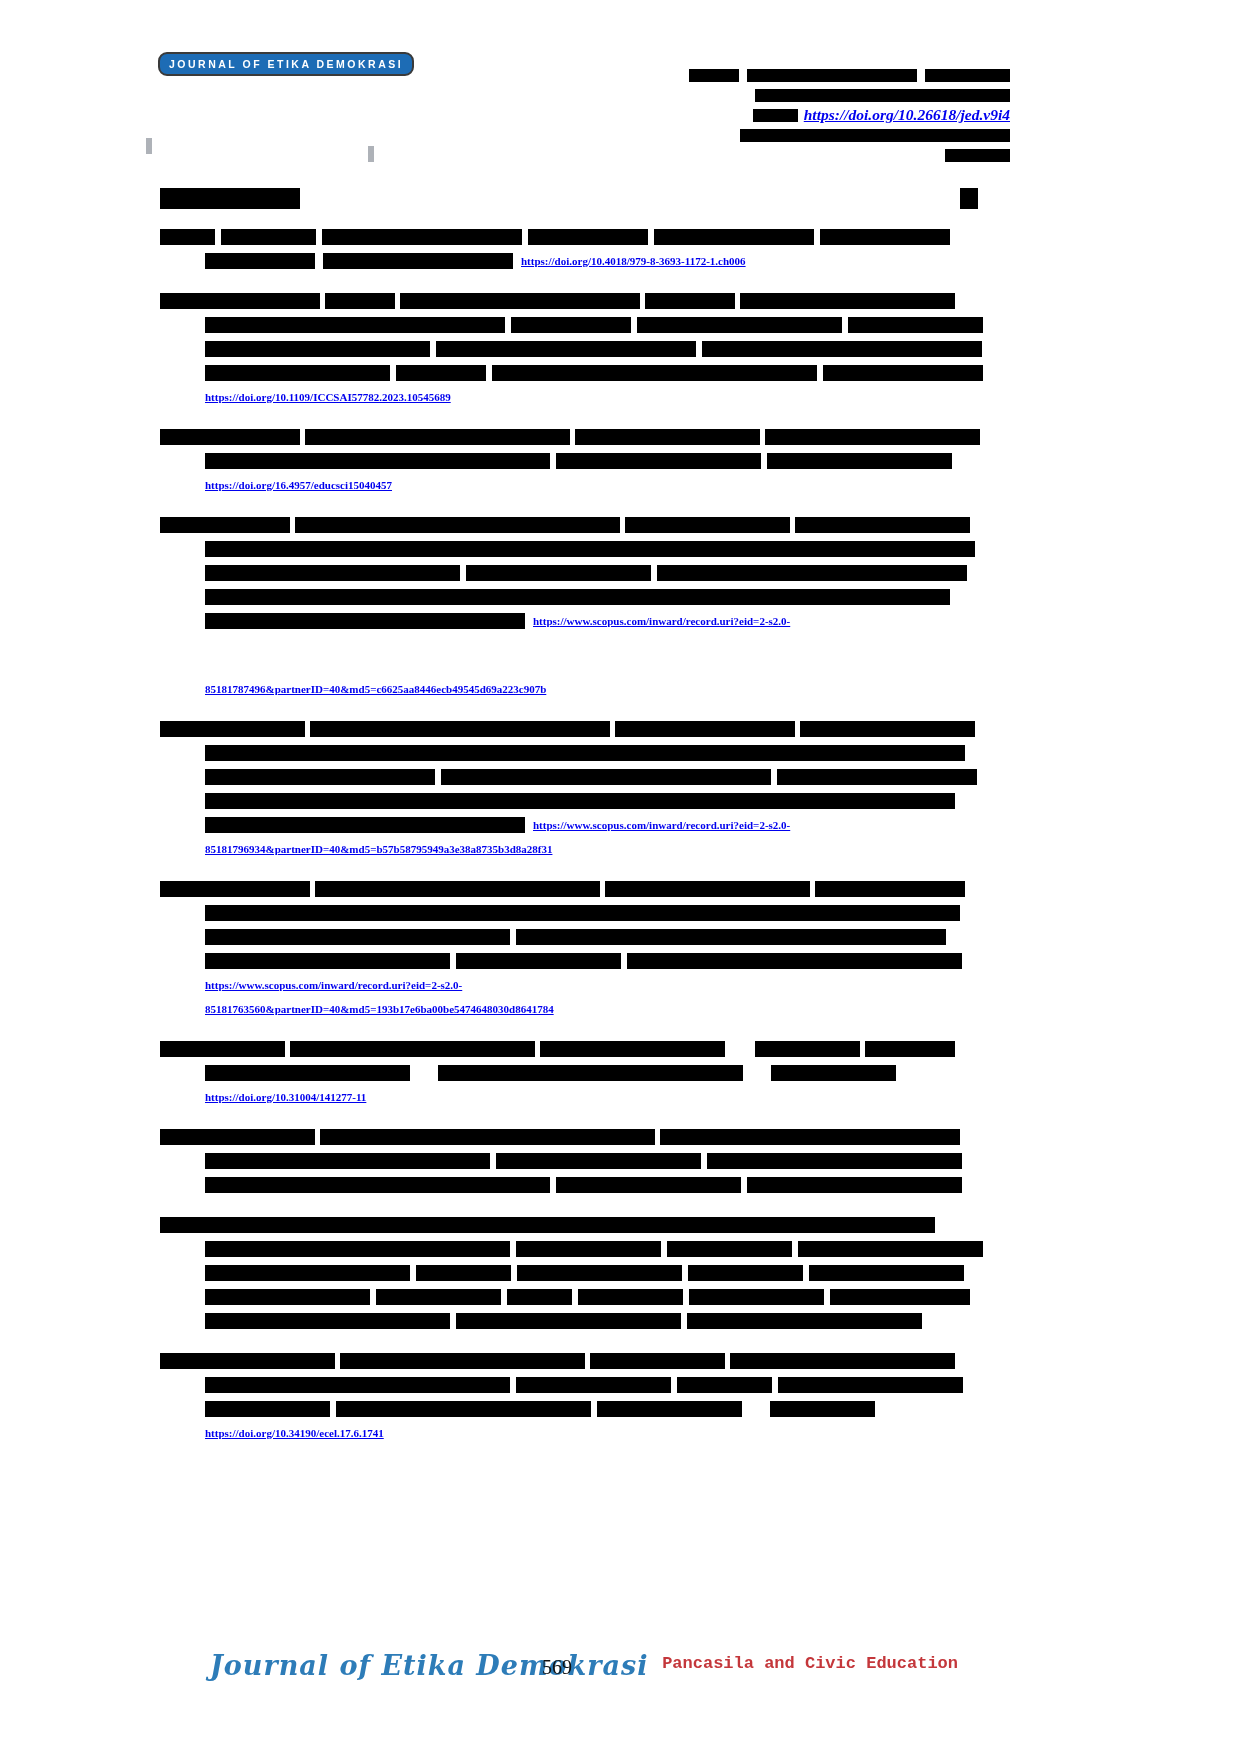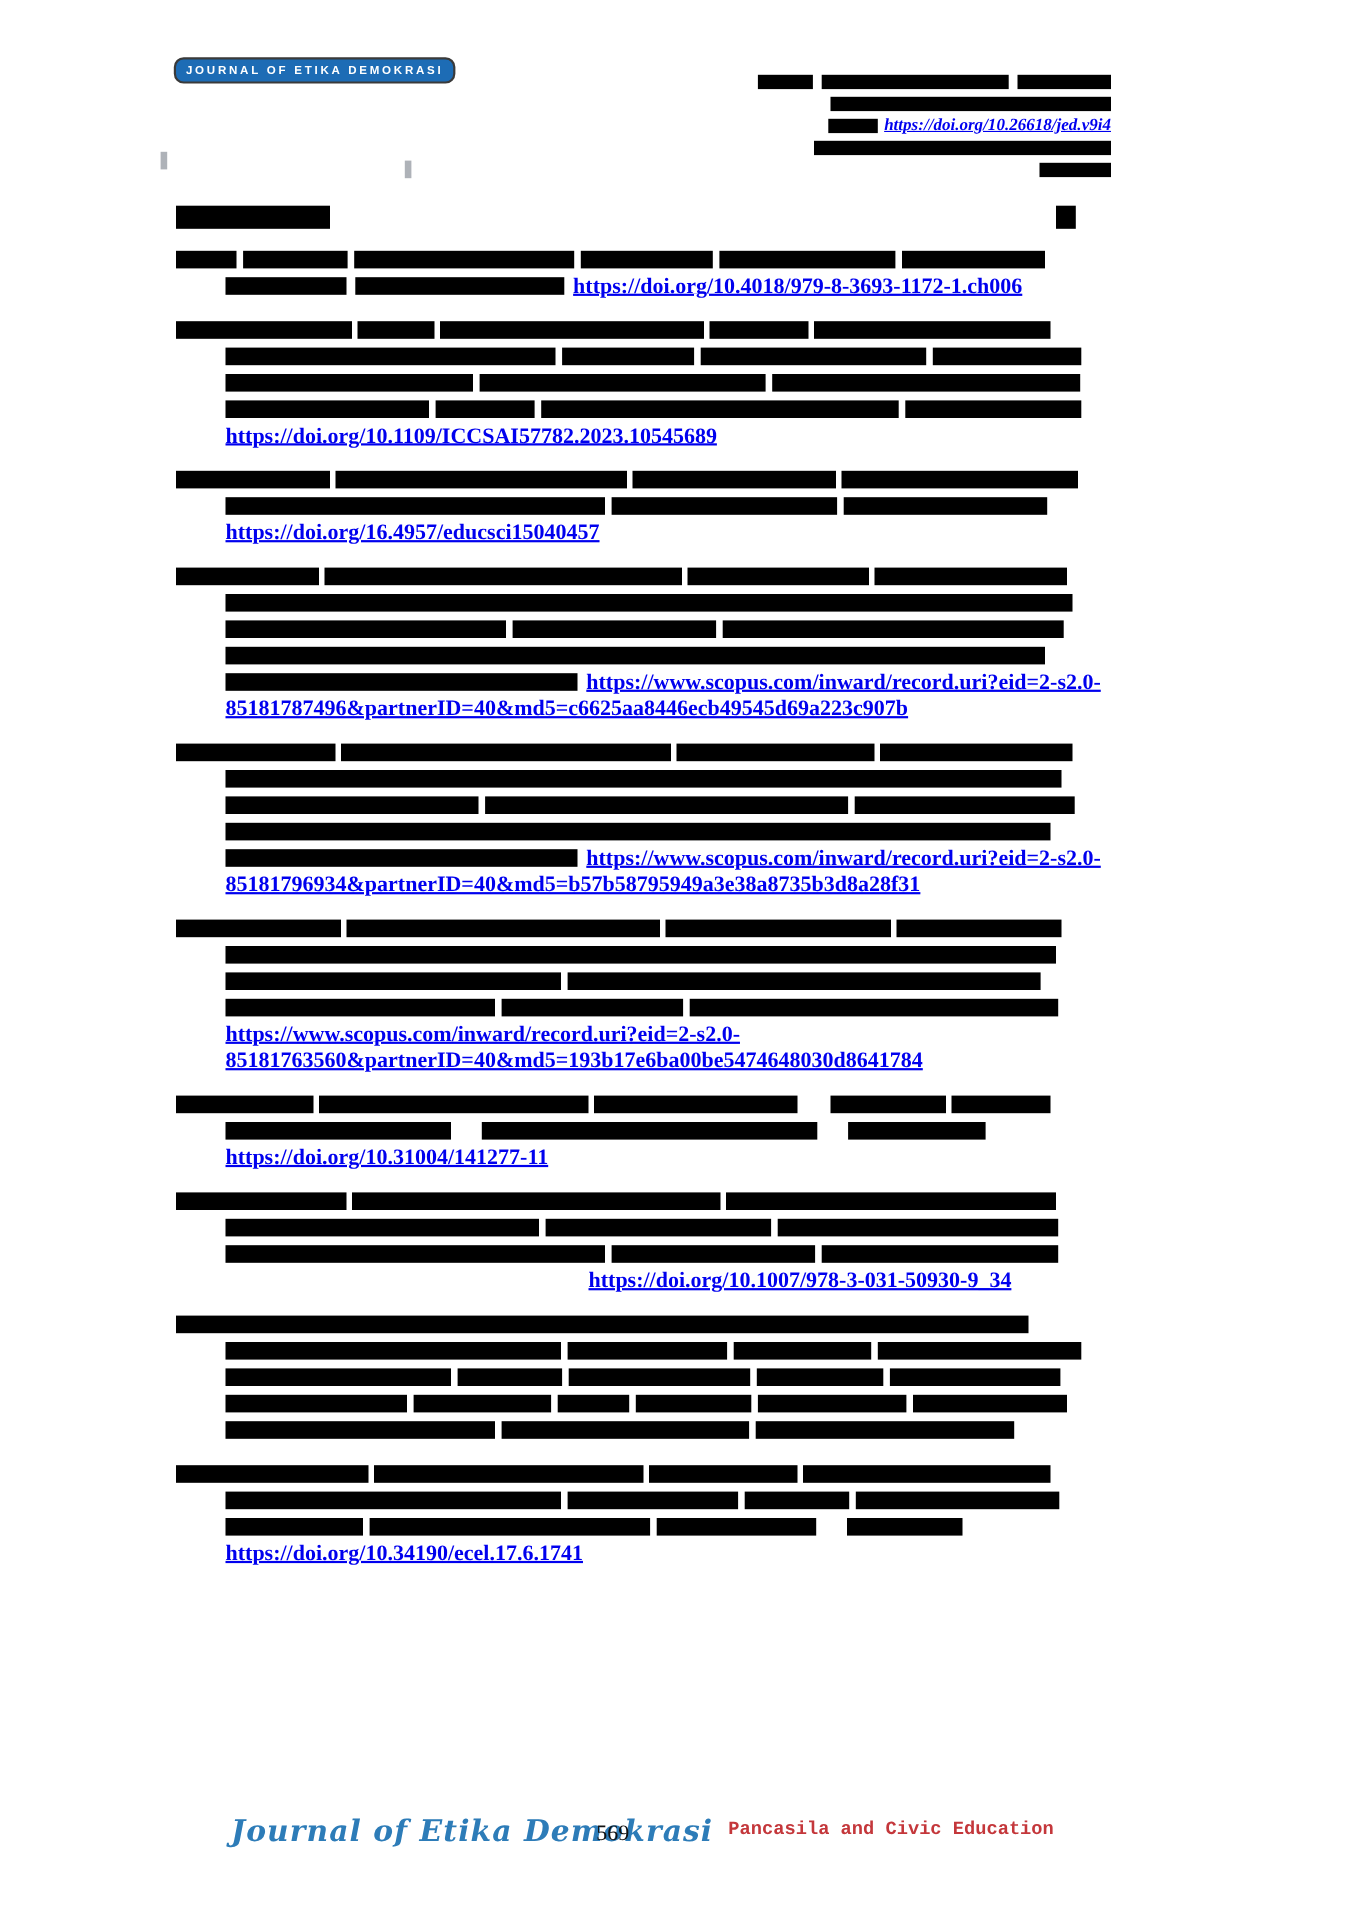--- a/index.html
+++ b/index.html
@@ -25,21 +25,21 @@
   }
   .logo-tick{position:absolute;width:6px;height:16px;background:#aeb2b8;top:88px;}
   .logo-tick.left{left:-12px;}
   .logo-tick.right{right:-16px;top:96px;}
 
   
   .red-row{line-height:24px;white-space:nowrap;height:24px;}
   .red-row.right{text-align:right;}
   .bar{display:inline-block;height:16px;background:var(--redaction);vertical-align:middle;}
   .sp{display:inline-block;height:16px;vertical-align:middle;}
-  .ref-link{color:var(--link);text-decoration:underline;font-family:"Liberation Serif",serif;font-weight:700;font-size:20px;vertical-align:middle;}
+  .ref-link{color:var(--link);text-decoration:underline;font-family:"Liberation Serif",serif;font-weight:700;font-size:11px;vertical-align:middle;}
 
   
   .header-right{position:absolute;right:230px;top:64px;width:400px;}
   .header-right .red-row{line-height:20px;height:20px;font-style:italic;}
   .header-right .bar{height:13px;}
   .header-right .ref-link{font-size:15.5px;}
 
   
   .content{position:absolute;left:160px;top:184px;width:828px;}
   #heading-rows .bar{height:21px;}
@@ -103,21 +103,21 @@
           <div class="red-row"><span class="bar" style="width: 140px;"></span><span class="sp" style="width: 5px;"></span><span class="bar" style="width: 265px;"></span><span class="sp" style="width: 5px;"></span><span class="bar" style="width: 185px;"></span><span class="sp" style="width: 5px;"></span><span class="bar" style="width: 215px;"></span></div>
           <div class="red-row" style="padding-left: 45px;"><span class="bar" style="width: 345px;"></span><span class="sp" style="width: 6px;"></span><span class="bar" style="width: 205px;"></span><span class="sp" style="width: 6px;"></span><span class="bar" style="width: 185px;"></span></div>
           <div class="red-row" style="padding-left: 45px;"><a class="ref-link" href="#">https://doi.org/16.4957/educsci15040457</a></div>
         </div>
         <div class="ref-entry">
           <div class="red-row"><span class="bar" style="width: 130px;"></span><span class="sp" style="width: 5px;"></span><span class="bar" style="width: 325px;"></span><span class="sp" style="width: 5px;"></span><span class="bar" style="width: 165px;"></span><span class="sp" style="width: 5px;"></span><span class="bar" style="width: 175px;"></span></div>
           <div class="red-row" style="padding-left: 45px;"><span class="bar" style="width: 770px;"></span></div>
           <div class="red-row" style="padding-left: 45px;"><span class="bar" style="width: 255px;"></span><span class="sp" style="width: 6px;"></span><span class="bar" style="width: 185px;"></span><span class="sp" style="width: 6px;"></span><span class="bar" style="width: 310px;"></span></div>
           <div class="red-row" style="padding-left: 45px;"><span class="bar" style="width: 745px;"></span></div>
           <div class="red-row" style="padding-left: 45px;"><span class="bar" style="width: 320px;"></span><span class="sp" style="width: 8px;"></span><a class="ref-link" href="#">https://www.scopus.com/inward/record.uri?eid=2-s2.0-</a></div>
-          <div class="red-row" style="padding-left: 45px;"><a class="ref-link" href="#">85181787496&amp;partnerID=40&amp;md5=c6625aa8446ecb49545d69a223c907b</a></div>
+          <div class="red-row" style="padding-left: 45px; margin-top: 44px;"><a class="ref-link" href="#">85181787496&amp;partnerID=40&amp;md5=c6625aa8446ecb49545d69a223c907b</a></div>
         </div>
         <div class="ref-entry">
           <div class="red-row"><span class="bar" style="width: 145px;"></span><span class="sp" style="width: 5px;"></span><span class="bar" style="width: 300px;"></span><span class="sp" style="width: 5px;"></span><span class="bar" style="width: 180px;"></span><span class="sp" style="width: 5px;"></span><span class="bar" style="width: 175px;"></span></div>
           <div class="red-row" style="padding-left: 45px;"><span class="bar" style="width: 760px;"></span></div>
           <div class="red-row" style="padding-left: 45px;"><span class="bar" style="width: 230px;"></span><span class="sp" style="width: 6px;"></span><span class="bar" style="width: 330px;"></span><span class="sp" style="width: 6px;"></span><span class="bar" style="width: 200px;"></span></div>
           <div class="red-row" style="padding-left: 45px;"><span class="bar" style="width: 750px;"></span></div>
           <div class="red-row" style="padding-left: 45px;"><span class="bar" style="width: 320px;"></span><span class="sp" style="width: 8px;"></span><a class="ref-link" href="#">https://www.scopus.com/inward/record.uri?eid=2-s2.0-</a></div>
           <div class="red-row" style="padding-left: 45px;"><a class="ref-link" href="#">85181796934&amp;partnerID=40&amp;md5=b57b58795949a3e38a8735b3d8a28f31</a></div>
         </div>
         <div class="ref-entry">
@@ -130,21 +130,20 @@
         </div>
         <div class="ref-entry">
           <div class="red-row"><span class="bar" style="width: 125px;"></span><span class="sp" style="width: 5px;"></span><span class="bar" style="width: 245px;"></span><span class="sp" style="width: 5px;"></span><span class="bar" style="width: 185px;"></span><span class="sp" style="width: 30px;"></span><span class="bar" style="width: 105px;"></span><span class="sp" style="width: 5px;"></span><span class="bar" style="width: 90px;"></span></div>
           <div class="red-row" style="padding-left: 45px;"><span class="bar" style="width: 205px;"></span><span class="sp" style="width: 28px;"></span><span class="bar" style="width: 305px;"></span><span class="sp" style="width: 28px;"></span><span class="bar" style="width: 125px;"></span></div>
           <div class="red-row" style="padding-left: 45px;"><a class="ref-link" href="#">https://doi.org/10.31004/141277-11</a></div>
         </div>
         <div class="ref-entry">
           <div class="red-row"><span class="bar" style="width: 155px;"></span><span class="sp" style="width: 5px;"></span><span class="bar" style="width: 335px;"></span><span class="sp" style="width: 5px;"></span><span class="bar" style="width: 300px;"></span></div>
           <div class="red-row" style="padding-left: 45px;"><span class="bar" style="width: 285px;"></span><span class="sp" style="width: 6px;"></span><span class="bar" style="width: 205px;"></span><span class="sp" style="width: 6px;"></span><span class="bar" style="width: 255px;"></span></div>
           <div class="red-row" style="padding-left: 45px;"><span class="bar" style="width: 345px;"></span><span class="sp" style="width: 6px;"></span><span class="bar" style="width: 185px;"></span><span class="sp" style="width: 6px;"></span><span class="bar" style="width: 215px;"></span></div>
-          <div class="red-row" style="padding-left: 45px;"><span class="sp" style="width: 330px;"></span><a class="ref-link" href="#">https://doi.org/10.1007/978-3-031-50930-9_34</a></div>
         </div>
         <div class="ref-entry">
           <div class="red-row"><span class="bar" style="width: 775px;"></span></div>
           <div class="red-row" style="padding-left: 45px;"><span class="bar" style="width: 305px;"></span><span class="sp" style="width: 6px;"></span><span class="bar" style="width: 145px;"></span><span class="sp" style="width: 6px;"></span><span class="bar" style="width: 125px;"></span><span class="sp" style="width: 6px;"></span><span class="bar" style="width: 185px;"></span></div>
           <div class="red-row" style="padding-left: 45px;"><span class="bar" style="width: 205px;"></span><span class="sp" style="width: 6px;"></span><span class="bar" style="width: 95px;"></span><span class="sp" style="width: 6px;"></span><span class="bar" style="width: 165px;"></span><span class="sp" style="width: 6px;"></span><span class="bar" style="width: 115px;"></span><span class="sp" style="width: 6px;"></span><span class="bar" style="width: 155px;"></span></div>
           <div class="red-row" style="padding-left: 45px;"><span class="bar" style="width: 165px;"></span><span class="sp" style="width: 6px;"></span><span class="bar" style="width: 125px;"></span><span class="sp" style="width: 6px;"></span><span class="bar" style="width: 65px;"></span><span class="sp" style="width: 6px;"></span><span class="bar" style="width: 105px;"></span><span class="sp" style="width: 6px;"></span><span class="bar" style="width: 135px;"></span><span class="sp" style="width: 6px;"></span><span class="bar" style="width: 140px;"></span></div>
           <div class="red-row" style="padding-left: 45px;"><span class="bar" style="width: 245px;"></span><span class="sp" style="width: 6px;"></span><span class="bar" style="width: 225px;"></span><span class="sp" style="width: 6px;"></span><span class="bar" style="width: 235px;"></span></div>
         </div>
         <div class="ref-entry">
           <div class="red-row"><span class="bar" style="width: 175px;"></span><span class="sp" style="width: 5px;"></span><span class="bar" style="width: 245px;"></span><span class="sp" style="width: 5px;"></span><span class="bar" style="width: 135px;"></span><span class="sp" style="width: 5px;"></span><span class="bar" style="width: 225px;"></span></div>

